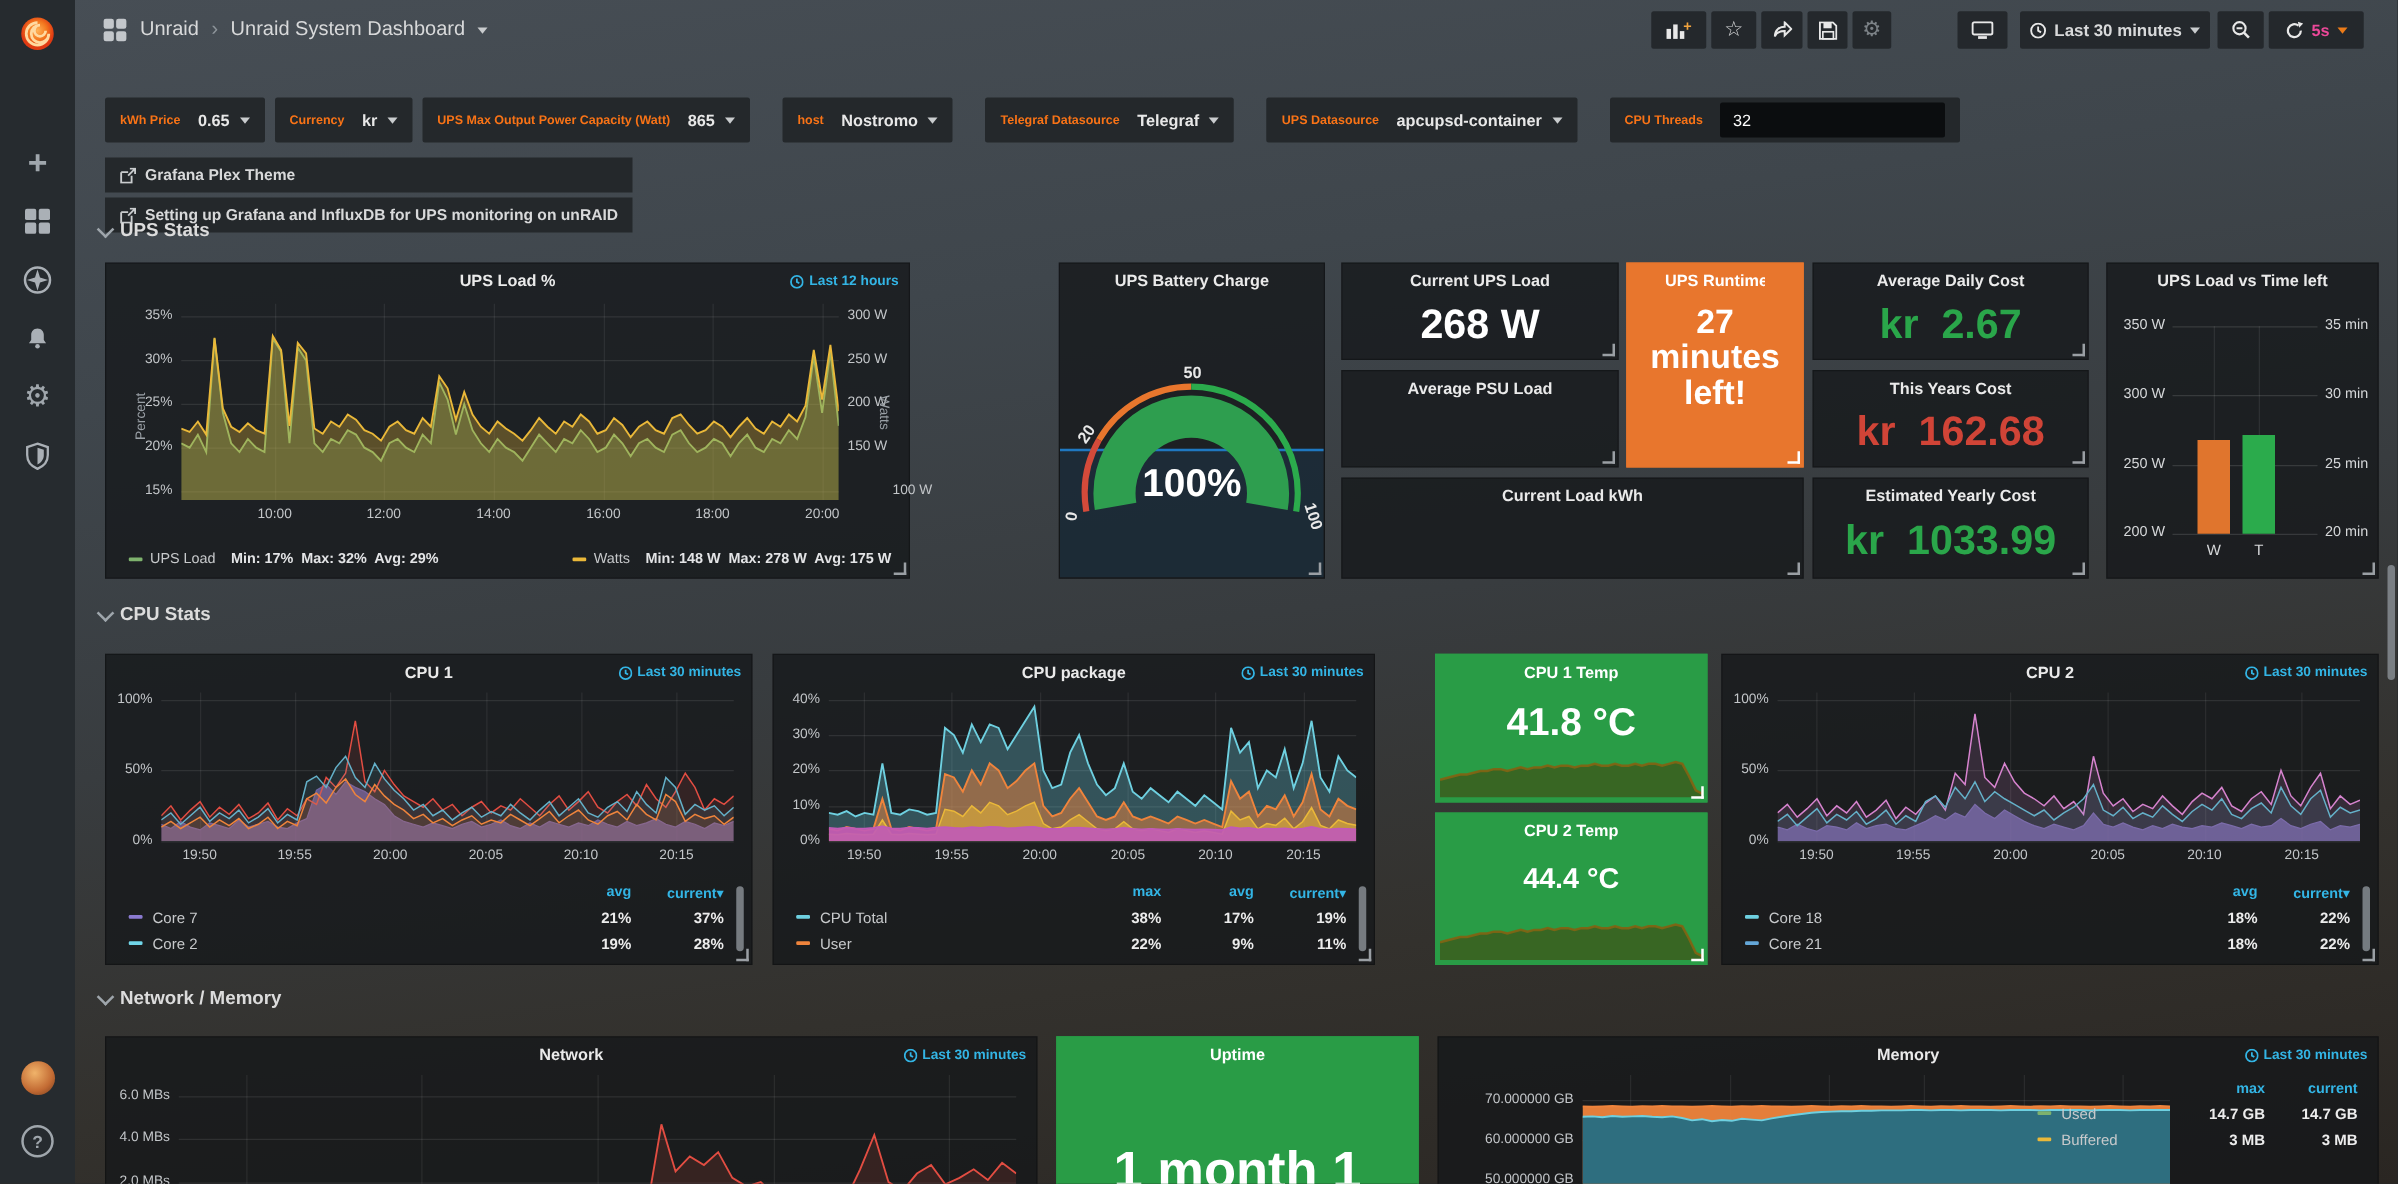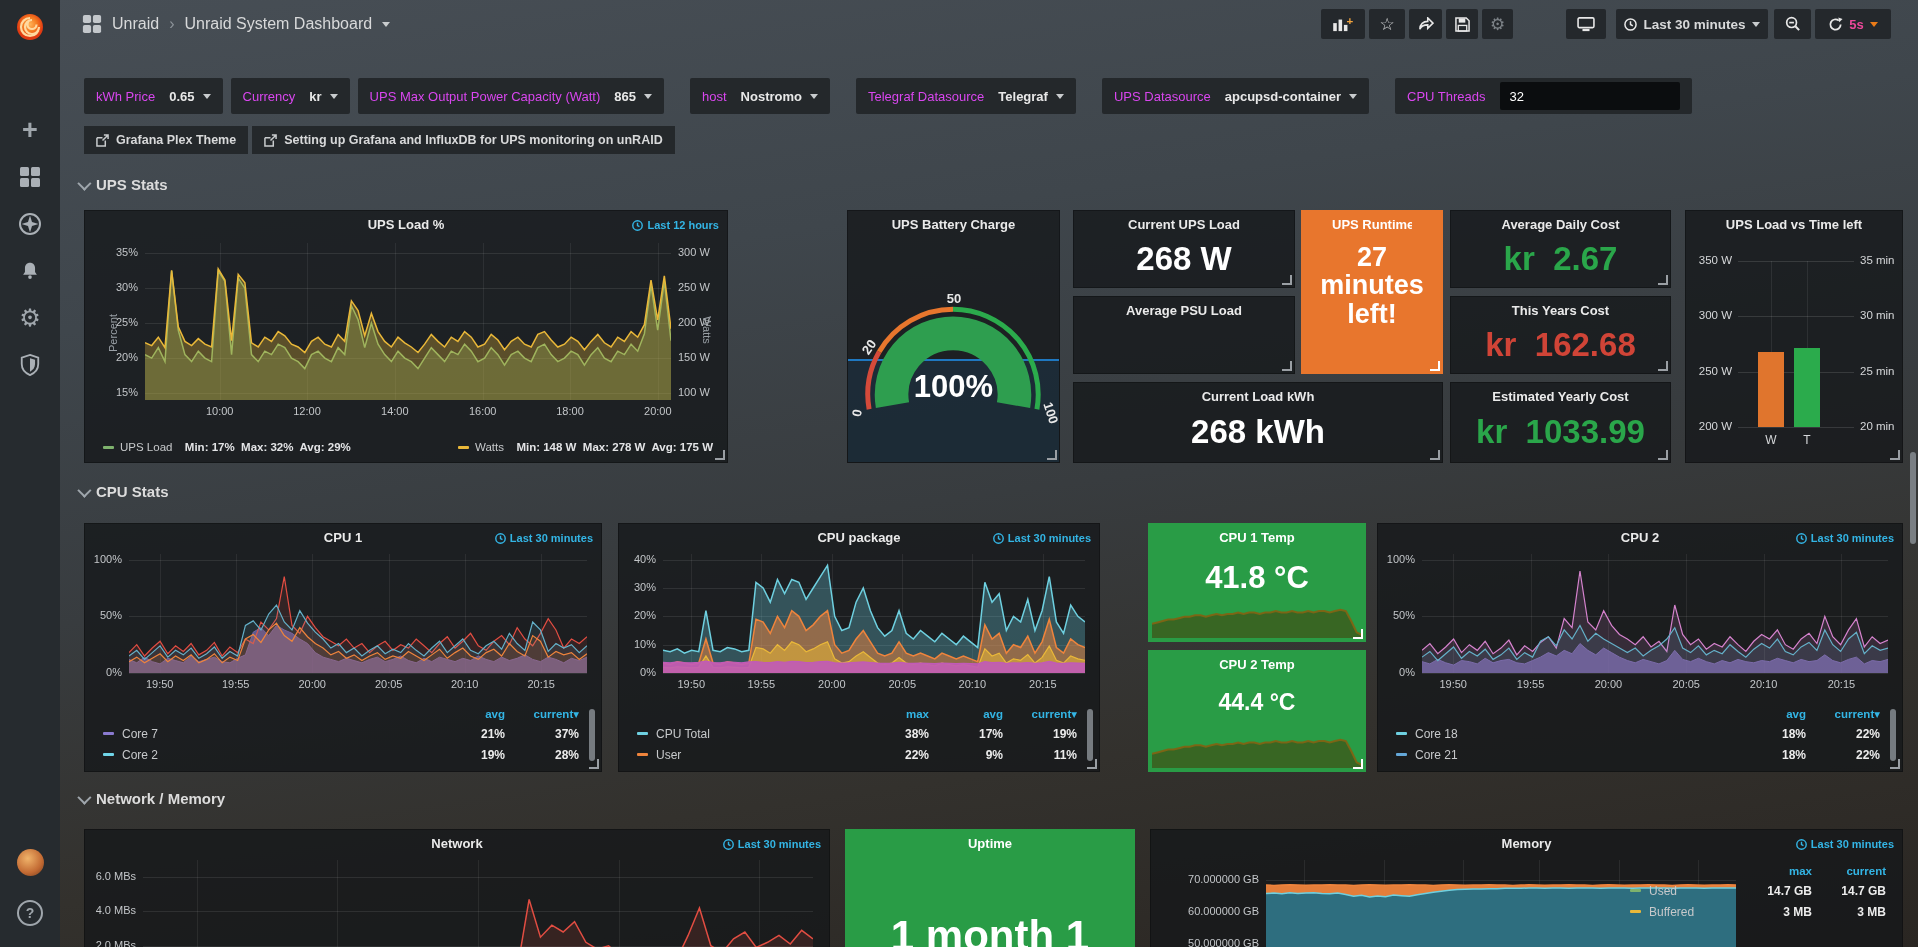--- a/index.html
+++ b/index.html
@@ -9,25 +9,25 @@
   .sidebar{position:absolute;left:0;top:0;width:60px;height:947px;background:#262b2f;z-index:5;}
   .sb-ico{position:absolute;left:0;width:60px;height:36px;display:flex;align-items:center;justify-content:center;color:#9fa6ac;cursor:pointer;}
   .topnav{position:absolute;left:60px;top:0;right:0;height:52px;}
   .crumb{position:absolute;left:22px;top:14px;display:flex;align-items:center;gap:10px;color:#d8d9da;font-size:16px;}
   .crumb .sep{color:#8d949a;}
   .navbtn{position:absolute;top:9px;height:30px;background:#24282c;border-radius:2px;display:flex;align-items:center;justify-content:center;gap:6px;color:#d8d9da;cursor:pointer;}
   .caret{display:inline-block;width:0;height:0;border-left:4px solid transparent;border-right:4px solid transparent;border-top:5px solid #c9ccce;}
   .caret.orange{border-top-color:#eb7b18;}
   .vars{position:absolute;left:84px;top:78px;right:10px;display:flex;align-items:center;}
   .varbox{background:#24282b;border-radius:2px;height:36px;display:flex;align-items:center;padding:0 12px;margin-right:8px;cursor:pointer;}
-  .varbox .vlabel{color:#d946ef;font-weight:normal;font-size:13px;margin-right:14px;white-space:nowrap;}
+  .varbox .vlabel{color:#f97316;font-weight:bold;font-size:10px;margin-right:14px;white-space:nowrap;}
   .varbox .vval{color:#e8e8e8;font-weight:bold;font-size:13px;margin-right:8px;white-space:nowrap;}
   .varbox.gap{margin-left:18px;}
   .varinput{background:#0b0d0f;border-radius:2px;height:28px;width:170px;color:#fff;font-size:13px;display:flex;align-items:center;padding-left:10px;}
-  .links{position:absolute;left:84px;top:126px;display:flex;gap:4px;}
+  .links{position:absolute;left:84px;top:126px;display:flex;gap:4px;flex-direction:column;}
   .linkbox{background:#24282b;height:28px;display:flex;align-items:center;gap:7px;padding:0 12px;color:#d8d9da;font-weight:bold;font-size:12.5px;cursor:pointer;}
   .sechead{position:absolute;color:#dcdcdc;font-weight:bold;font-size:15px;display:flex;align-items:center;gap:8px;cursor:pointer;}
   .chev{display:inline-block;width:8px;height:8px;border-right:2px solid #9fa6ac;border-bottom:2px solid #9fa6ac;transform:rotate(45deg) translateY(-2px);}
   .panel{position:absolute;background:rgba(21,23,25,0.78);border:1px solid rgba(0,0,0,0.28);box-sizing:border-box;}
   .p-title{position:absolute;top:6px;left:30px;right:30px;text-align:center;font-weight:bold;font-size:13px;color:#eaeaea;white-space:nowrap;overflow:hidden;cursor:pointer;z-index:3;}
   .p-time{position:absolute;top:8px;right:8px;color:#33b5e5;font-size:11px;font-weight:bold;display:flex;align-items:center;gap:4px;z-index:3;cursor:pointer;}
   .plot{position:absolute;}
   .plot svg{position:absolute;left:0;top:0;width:100%;height:100%;overflow:hidden;}
   .hgrid{position:absolute;left:0;right:0;height:1px;background:rgba(255,255,255,0.09);}
   .vgrid{position:absolute;top:0;bottom:0;width:1px;background:rgba(255,255,255,0.07);}
@@ -269,21 +269,21 @@
       <div class="ytick l" style="top: calc(28.8889% - 7px);">30%</div>
       <div class="ytick r" style="top: calc(28.8889% - 7px);">250 W</div>
       <div class="hgrid" style="top: 51.1111%;"></div>
       <div class="ytick l" style="top: calc(51.1111% - 7px);">25%</div>
       <div class="ytick r" style="top: calc(51.1111% - 7px);">200 W</div>
       <div class="hgrid" style="top: 73.3333%;"></div>
       <div class="ytick l" style="top: calc(73.3333% - 7px);">20%</div>
       <div class="ytick r" style="top: calc(73.3333% - 7px);">150 W</div>
       <div class="hgrid" style="top: 95.5556%;"></div>
       <div class="ytick l" style="top: calc(95.5556% - 7px);">15%</div>
-      <div class="ytick r" style="top: calc(95.5556% - 7px);">100 W</div>
+      <div class="ytick r" style="top: calc(95.5556% - 7px); margin-left: 36px;">100 W</div>
       <div class="vgrid" style="left: 14.2%;"></div>
       <div class="xtick" style="left: 14.2%;">10:00</div>
       <div class="vgrid" style="left: 30.8%;"></div>
       <div class="xtick" style="left: 30.8%;">12:00</div>
       <div class="vgrid" style="left: 47.5%;"></div>
       <div class="xtick" style="left: 47.5%;">14:00</div>
       <div class="vgrid" style="left: 64.2%;"></div>
       <div class="xtick" style="left: 64.2%;">16:00</div>
       <div class="vgrid" style="left: 80.8%;"></div>
       <div class="xtick" style="left: 80.8%;">18:00</div>
@@ -325,21 +325,20 @@
   <div class="p-title">Current UPS Load</div>
   <div class="statv" style="top:29px;font-size:33px">268 W</div>
   <span class="rsz"></span>
 </div>
 <div class="panel" style="left:1073px;top:296px;width:222px;height:78px">
   <div class="p-title">Average PSU Load</div>
   <span class="rsz"></span>
 </div>
 <div class="panel" style="left:1073px;top:382px;width:370px;height:81px">
   <div class="p-title">Current Load kWh</div>
-  <div class="statv" style="top:30px;font-size:33px">268 kWh</div>
   <span class="rsz"></span>
 </div>
 <div class="panel" style="left:1301px;top:210px;width:142px;height:164px;background:#e8762d;border-color:#e8762d">
   <div class="p-title" style="color:#fff">UPS Runtime</div>
   <div class="statv" style="top:32px;font-size:27px;line-height:1.05;padding:0 6px;white-space:normal">27 minutes left!</div>
   <span class="rsz" style="border-color:#fff"></span>
 </div>
 <div class="panel" style="left:1450px;top:210px;width:221px;height:78px">
   <div class="p-title">Average Daily Cost</div>
   <div class="statv" style="top:29px;font-size:33px;color:#2aa64a">kr  2.67</div>

